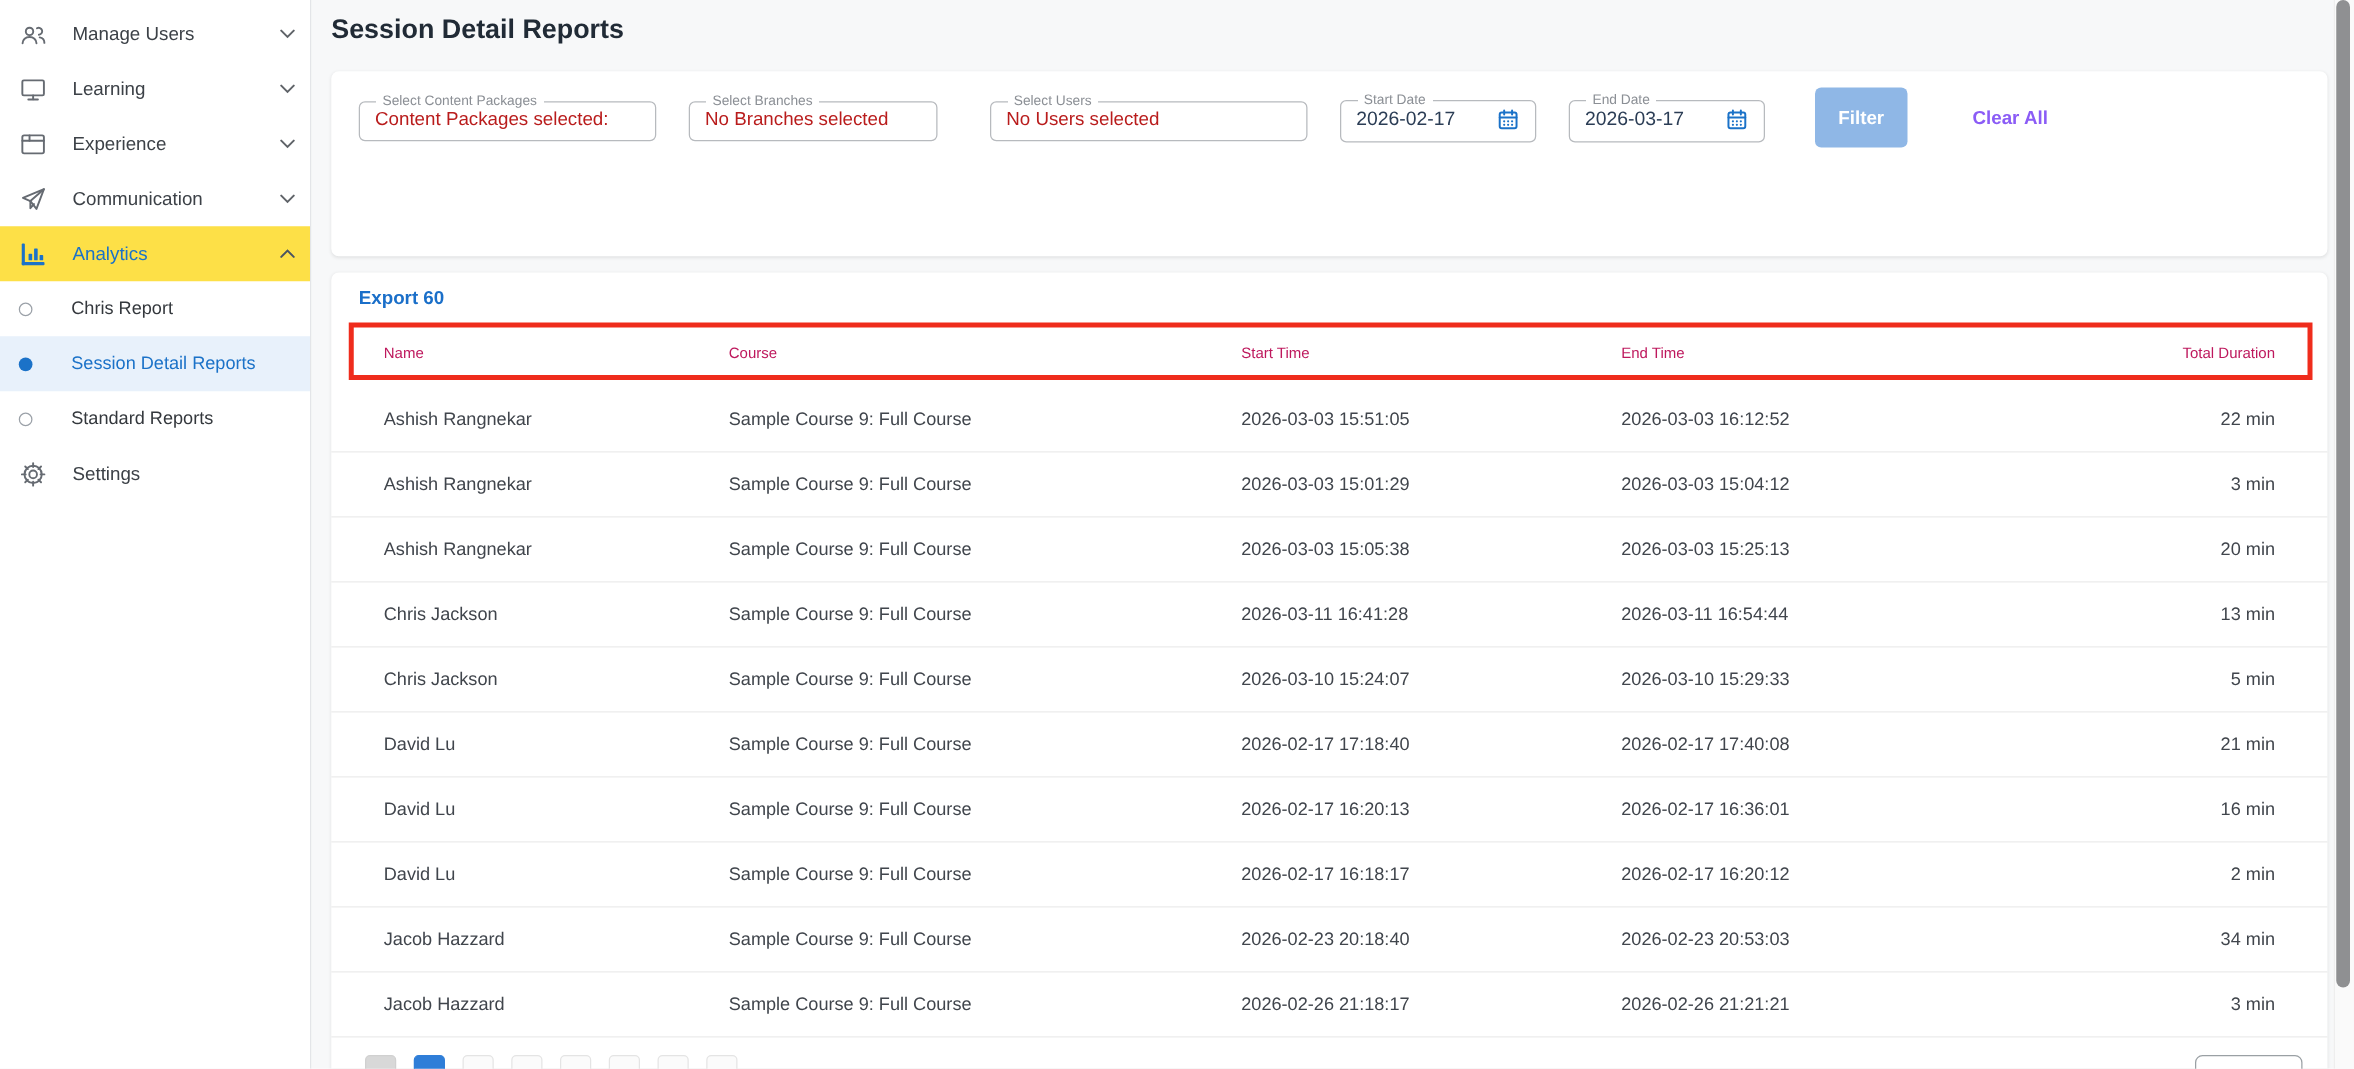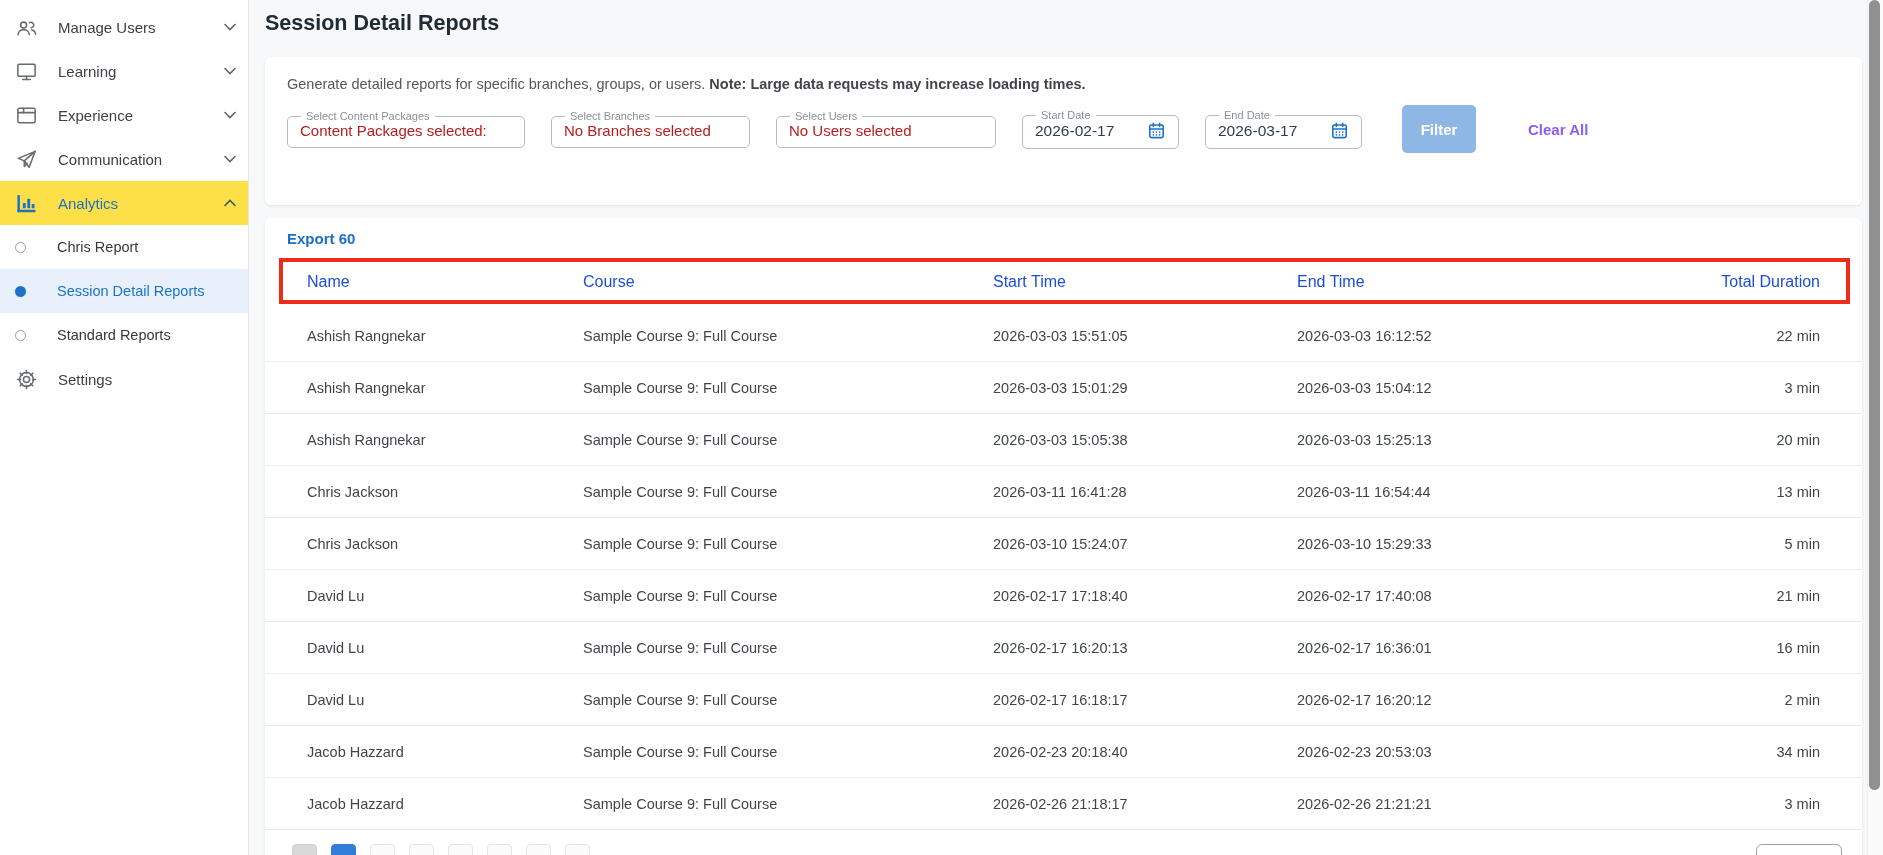--- a/index.html
+++ b/index.html
@@ -24,32 +24,32 @@
   
   .page-title { position:absolute; left:265px; top:11px; font-size:21.5px; font-weight:bold; color:#212b36; }
 
   .filter-card { position:absolute; left:265px; top:57px; width:1597px; height:148px; background:#fff; border-radius:6px; box-shadow:0 1px 3px rgba(0,0,0,.09); }
   .filter-desc { padding:19px 22px 0 22px; font-size:14.5px; color:#53585e; }
   .filter-desc b { color:#41464c; }
   .filter-row { display:flex; align-items:center; padding:13px 22px 0 22px; gap:26px; }
   fieldset { border:1px solid #b7babe; border-radius:5px; padding:0 12px 8px 12px; background:#fff; flex:0 0 auto; }
   legend { font-size:11px; color:#8b8f95; padding:0 5px; margin-left:1px; }
   .field-value { font-size:15px; color:#b91c1c; white-space:nowrap; overflow:hidden; }
-  .w-cp { width:238px; } .w-br { width:199px; } .w-gr { width:226px; } .w-us { width:220px; }
+  .w-cp { width:238px; } .w-br { width:199px; } .w-gr { width:226px; } .w-us { width:254px;margin-left:16px; }
   .w-date { width:157px; }
   .datebox { display:flex; align-items:center; justify-content:space-between; }
   .date-value { font-size:15.5px; color:#2b3d55; }
   .filter-btn { margin-left:14px; width:74px; height:48px; background:#8fb7e6; border:none; border-radius:5px; color:#fff; font-size:15px; font-weight:bold; font-family:"Liberation Sans",sans-serif; cursor:pointer; }
   .clear-all { margin-left:26px; font-size:15px; font-weight:bold; color:#8b5cf6; cursor:pointer; white-space:nowrap; }
 
   .table-card { position:absolute; left:265px; top:218px; width:1597px; height:637px; background:#fff; border-radius:6px 6px 0 0; box-shadow:0 1px 3px rgba(0,0,0,.09); }
   .export-link { position:absolute; left:22px; top:12px; font-size:15px; font-weight:bold; color:#1a6fc9; cursor:pointer; }
   .tgrid { display:grid; grid-template-columns:276px 410px 304px 1fr 140px; padding:0 42px; align-items:center; }
   .thead { position:absolute; left:0; right:0; top:44px; height:40px; }
-  .thead .hcell { font-size:16px; color:#1d4ed8; }
+  .thead .hcell { font-size:12px; color:#be185d; }
   .red-annotation { position:absolute; left:14px; right:12px; top:40px; height:46px; border:4px solid #ef2c1c; pointer-events:none; z-index:6; }
   .tbody { position:absolute; left:0; right:0; top:92px; }
   .trow { height:52px; border-bottom:1px solid #ebebeb; }
   .trow .cell { font-size:14.5px; color:#40454c; white-space:nowrap; }
   .dur { text-align:right; }
   .hdur { text-align:right; }
 
   .pagination { position:absolute; left:27px; top:626px; display:flex; gap:14px; }
   .pg-btn { width:25px; height:28px; border-radius:4px; background:#fbfbfb; border:1px solid #e4e4e4; cursor:pointer; }
   .pg-btn.disabled { background:#d8d8d8; border-color:#d0d0d0; }
@@ -173,23 +173,20 @@
         <path d="M12 2.6v3.2M12 18.2v3.2M2.6 12h3.2M18.2 12h3.2M5.4 5.4l2.2 2.2M16.4 16.4l2.2 2.2M18.6 5.4l-2.2 2.2M7.6 16.4l-2.2 2.2"></path>
       </svg>
     </span>
     <span class="nlabel">Settings</span>
   </div>
 </div>
 
 <div class="page-title">Session Detail Reports</div>
 
 <div class="filter-card">
-  <div class="filter-desc">
-    <span>Generate detailed reports for specific branches, groups, or users. </span><b>Note: Large data requests may increase loading times.</b>
-  </div>
   <div class="filter-row">
 
     <fieldset class="w-cp">
       <legend>Select Content Packages</legend>
       <div class="field-value">Content Packages selected:</div>
     </fieldset>
 
     <fieldset class="w-br">
       <legend>Select Branches</legend>
       <div class="field-value">No Branches selected</div>

